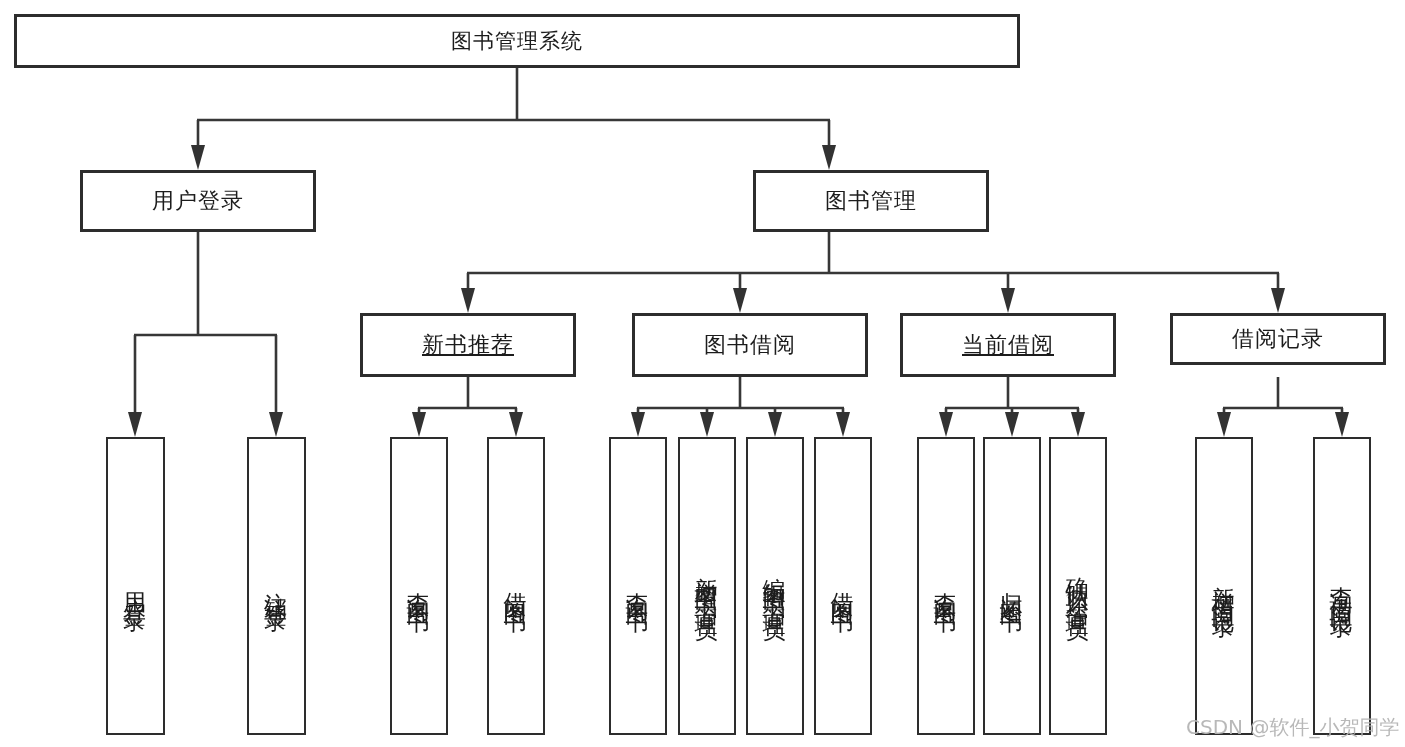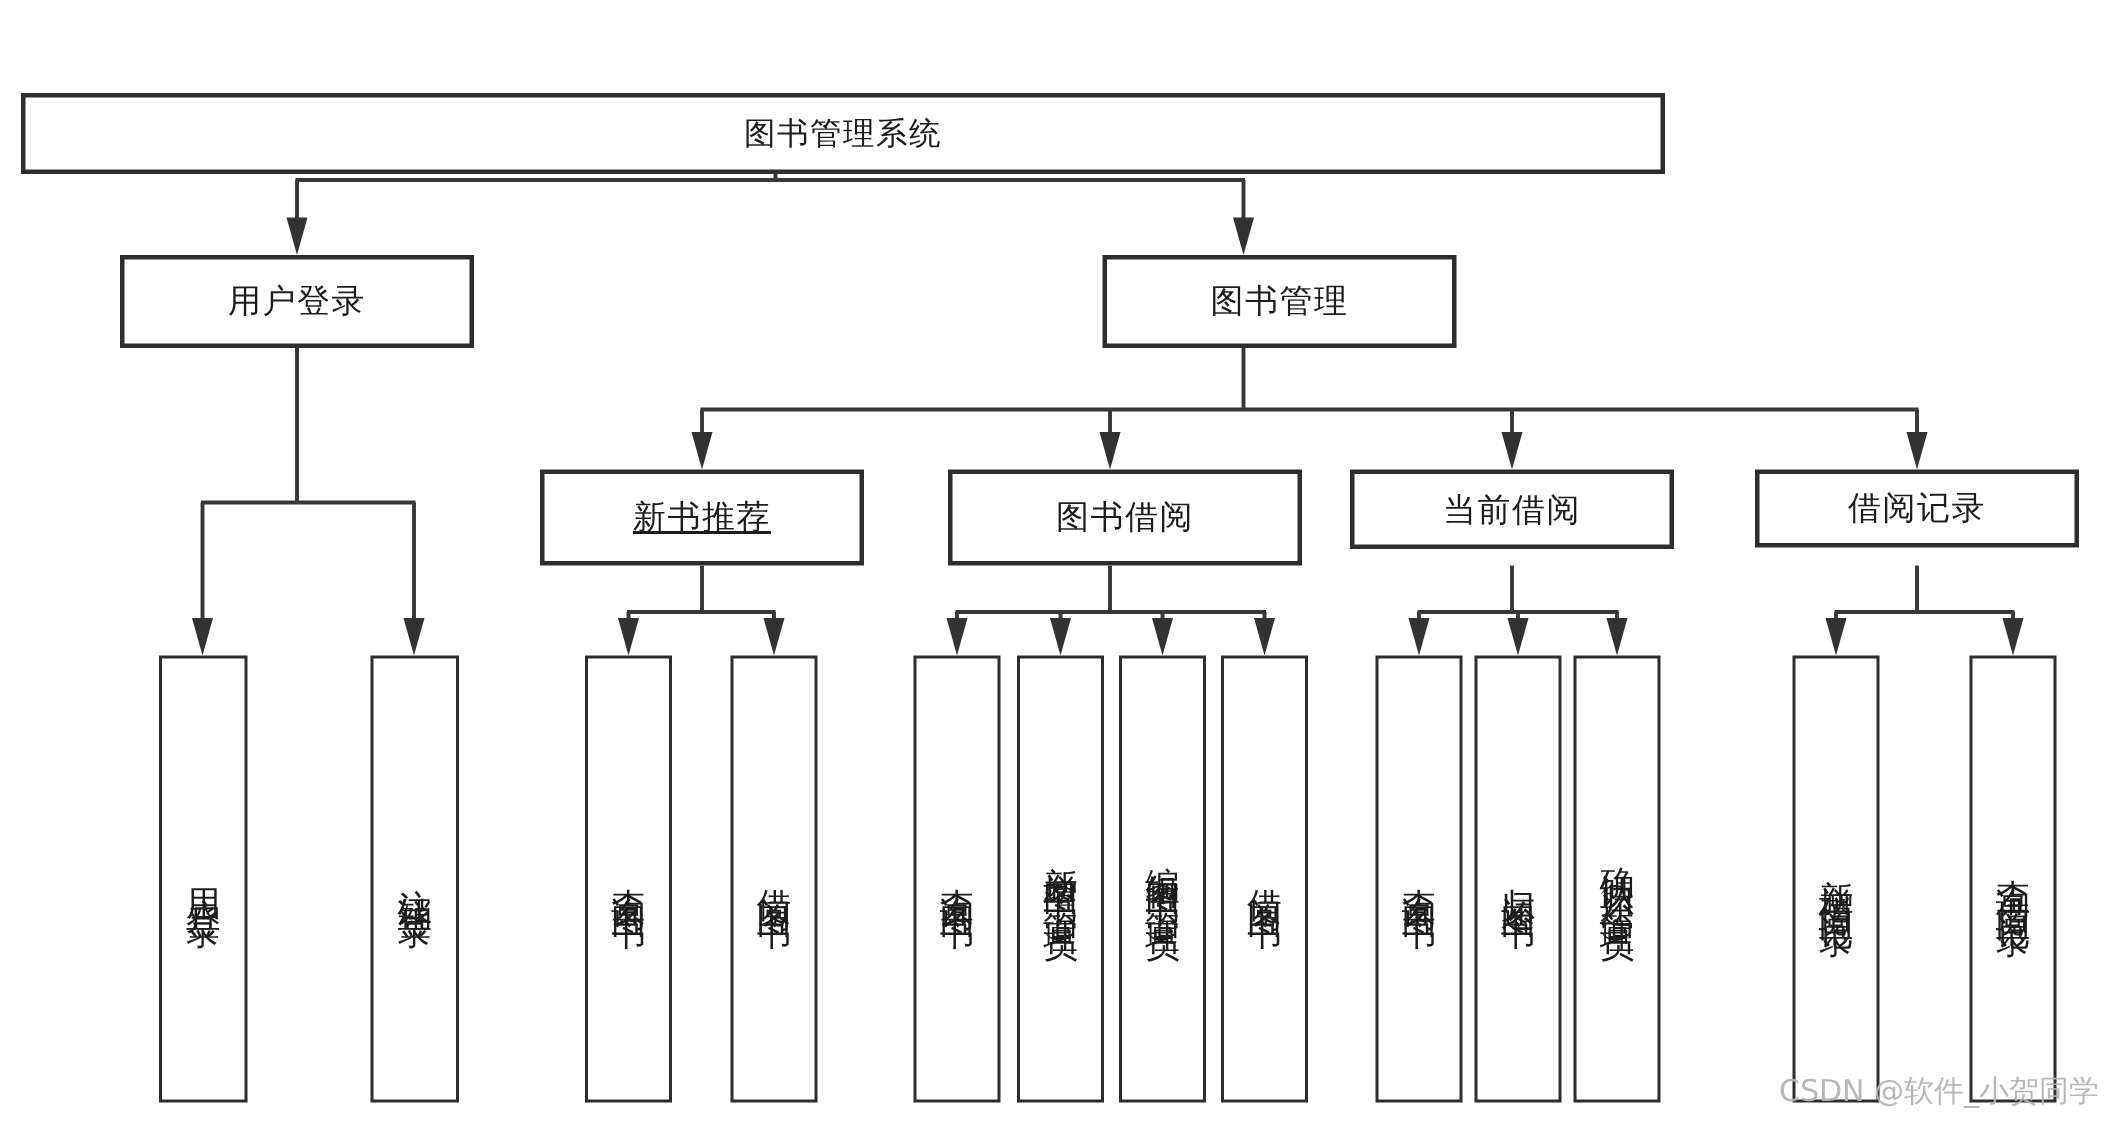--- a/index.html
+++ b/index.html
@@ -109,38 +109,38 @@
     <polygon points="700,412 714,412 707,437"></polygon>
     <polygon points="768,412 782,412 775,437"></polygon>
     <polygon points="836,412 850,412 843,437"></polygon>
     <polygon points="939,412 953,412 946,437"></polygon>
     <polygon points="1005,412 1019,412 1012,437"></polygon>
     <polygon points="1071,412 1085,412 1078,437"></polygon>
     <polygon points="1217,412 1231,412 1224,437"></polygon>
     <polygon points="1335,412 1349,412 1342,437"></polygon>
   </svg>
 
-  <div class="box root" style="left:14px; top:14px; width:1096px; height:54px;margin-top:48px;">
+  <div class="box root" style="left:14px; top:14px; width:1006px; height:54px;">
     <span>图书管理系统</span>
   </div>
 
   <div class="box lvl" style="left:80px; top:170px; width:236px; height:62px;">
     <span>用户登录</span>
   </div>
-  <div class="box lvl" style="left:735px; top:170px; width:236px; height:62px;">
+  <div class="box lvl" style="left:753px; top:170px; width:236px; height:62px;">
     <span>图书管理</span>
   </div>
 
   <div class="box lvl" style="left:360px; top:313px; width:216px; height:64px;text-decoration:underline;">
     <span>新书推荐</span>
   </div>
   <div class="box lvl" style="left:632px; top:313px; width:236px; height:64px;">
     <span>图书借阅</span>
   </div>
-  <div class="box lvl" style="left:900px; top:313px; width:216px; height:53px;">
+  <div class="box lvl" style="left:900px; top:313px; width:216px; height:64px;text-decoration:underline;">
     <span>当前借阅</span>
   </div>
   <div class="box lvl" style="left:1170px; top:313px; width:216px; height:52px;">
     <span>借阅记录</span>
   </div>
 
   <div class="box leaf" style="left:106px; top:437px; width:59px; height:298px;">
     <span class="vtext">用户登录</span>
   </div>
   <div class="box leaf" style="left:247px; top:437px; width:59px; height:298px;">

